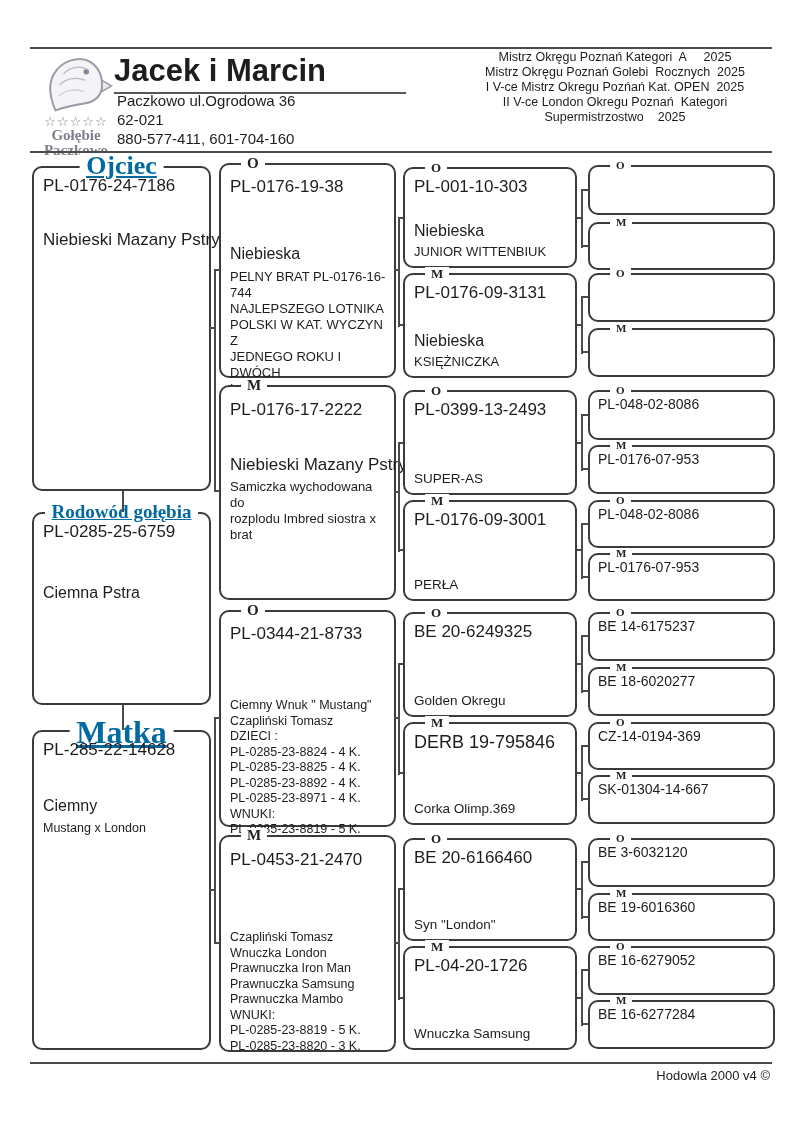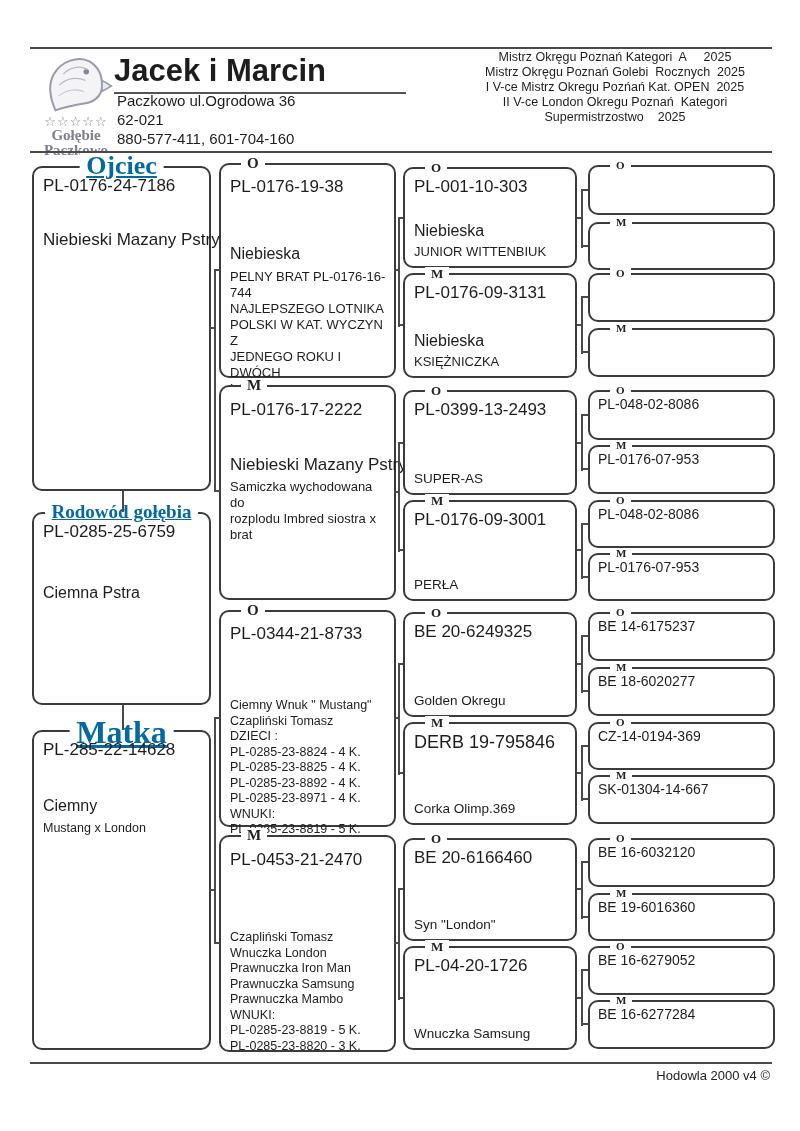--- a/index.html
+++ b/index.html
@@ -224,21 +224,21 @@
   <div class="box" style="left:588px;top:722px;width:187px;height:48px">
     <span class="om om-s">O</span>
     <div class="ring-s">CZ-14-0194-369</div>
   </div>
   <div class="box" style="left:588px;top:775px;width:187px;height:49px">
     <span class="om om-s">M</span>
     <div class="ring-s">SK-01304-14-667</div>
   </div>
   <div class="box" style="left:588px;top:838px;width:187px;height:49px">
     <span class="om om-s">O</span>
-    <div class="ring-s">BE 16-6032120</div>
+    <div class="ring-s">BE 3-6032120</div>
   </div>
   <div class="box" style="left:588px;top:893px;width:187px;height:48px">
     <span class="om om-s">M</span>
     <div class="ring-s">BE 19-6016360</div>
   </div>
   <div class="box" style="left:588px;top:946px;width:187px;height:49px">
     <span class="om om-s">O</span>
     <div class="ring-s">BE 16-6279052</div>
   </div>
   <div class="box" style="left:588px;top:1000px;width:187px;height:49px">

